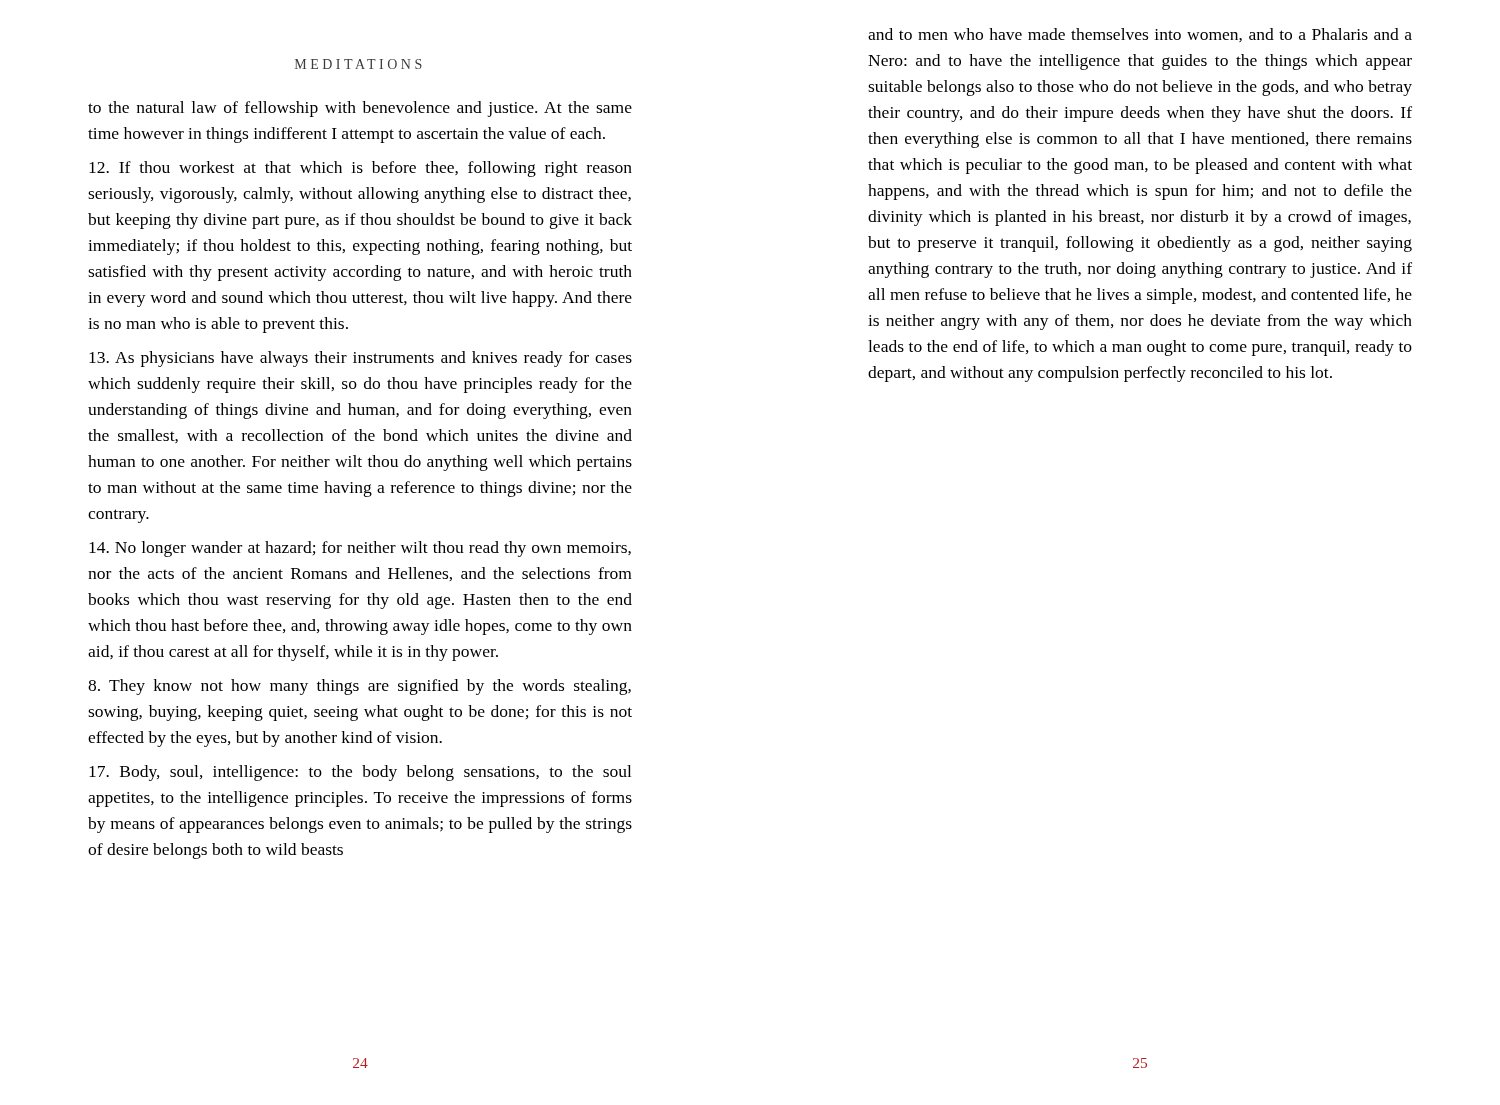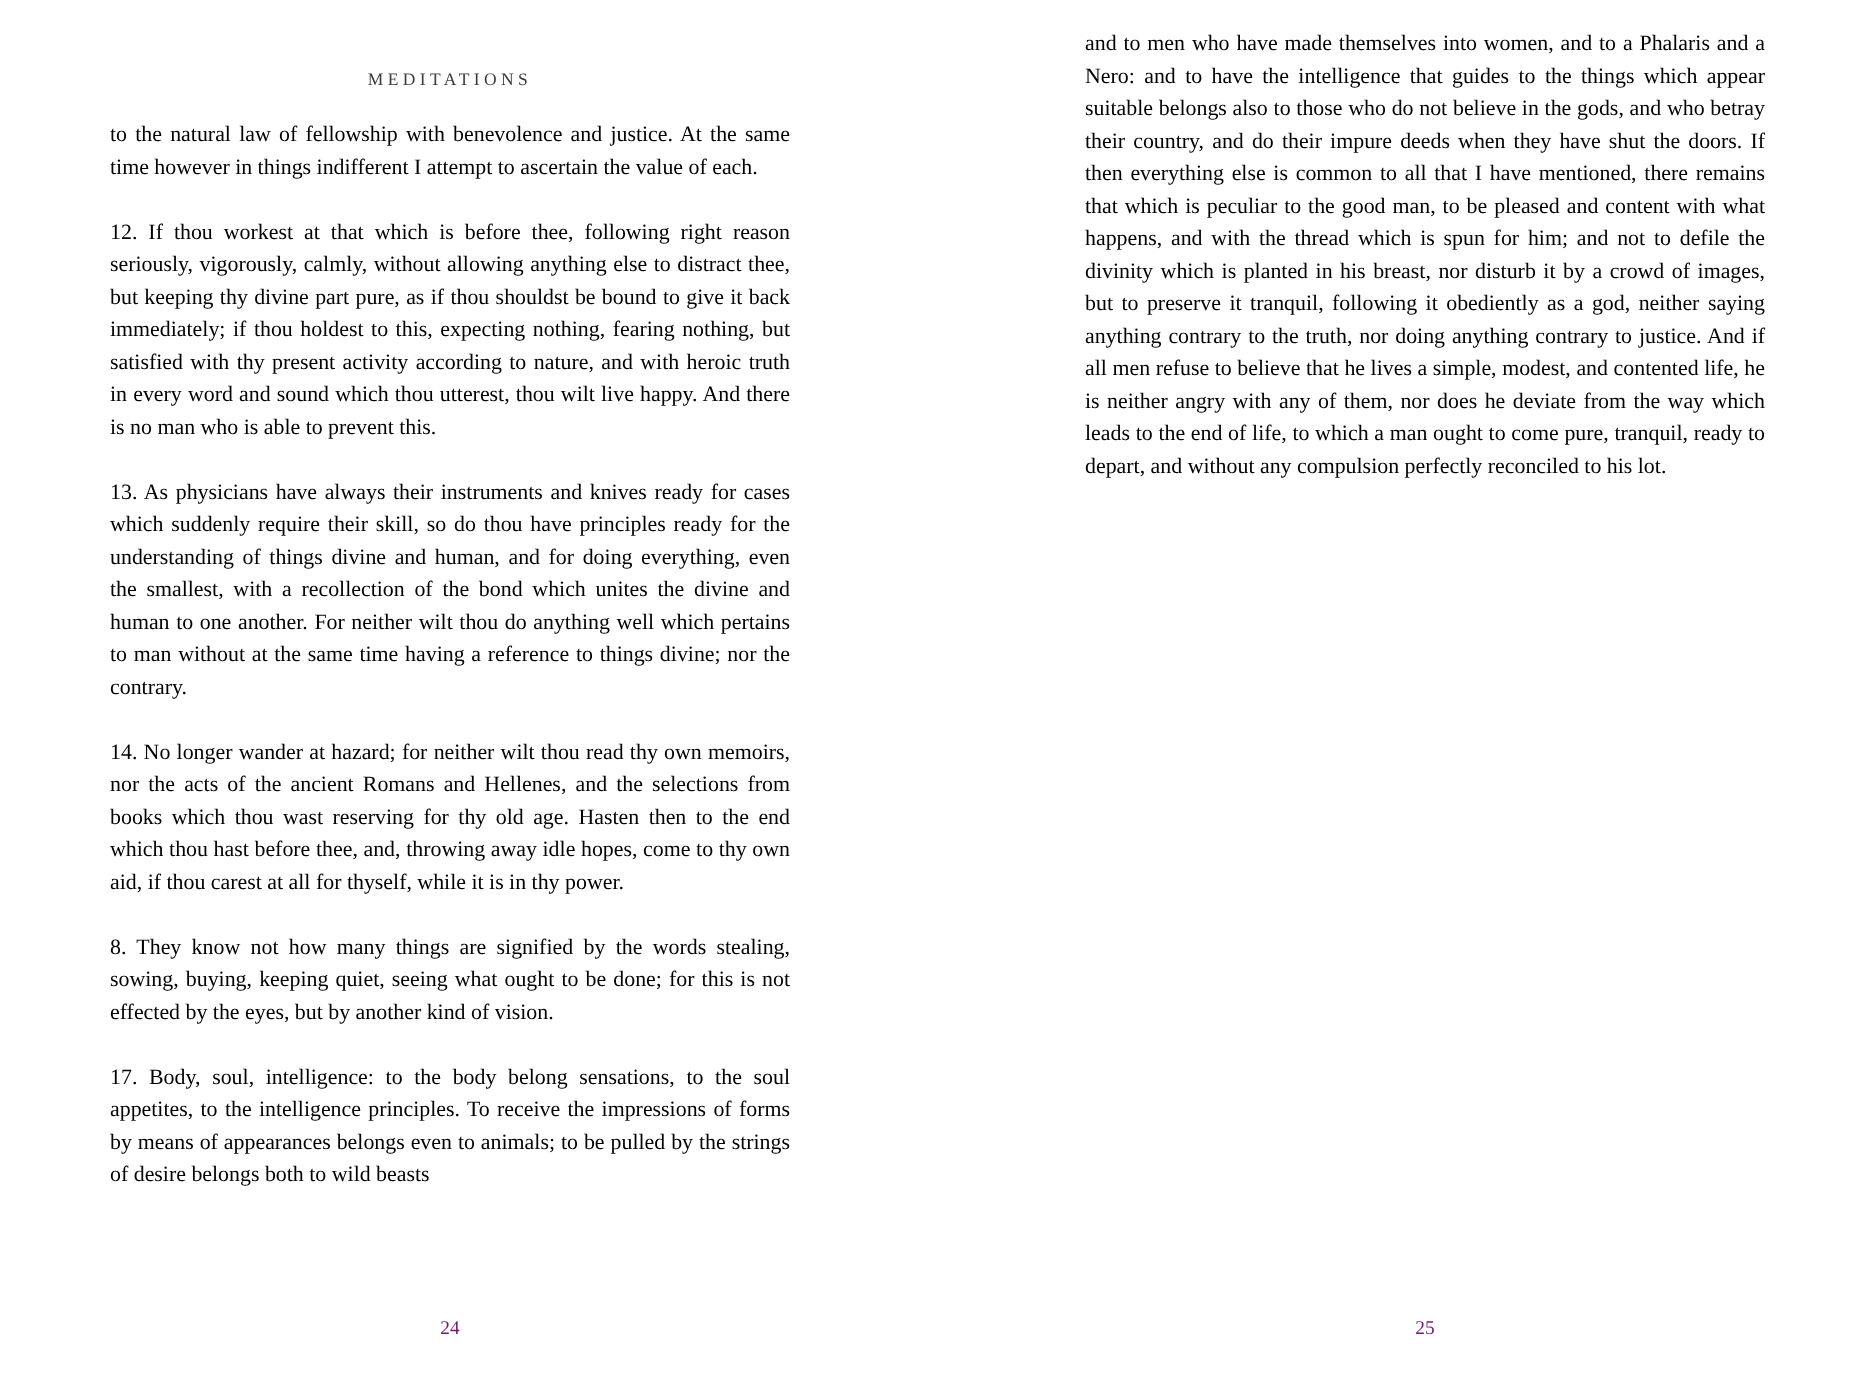--- a/index.html
+++ b/index.html
@@ -39,29 +39,29 @@
     color: #3c3c3c;
     font-weight: normal;
   }
   .body-text {
     margin-top: 21px;
     font-size: 17.5px;
     line-height: 26px;
     text-align: justify;
     color: #000000;
   }
-  .body-text p { margin-top: 26px; }
+  .body-text p { margin-top: 8px; }
   .body-text p:first-child { margin-top: 0; }
 
   .folio {
     position: absolute;
     bottom: 33px;
     text-align: center;
     font-size: 15.5px;
-    color: #701a75;
+    color: #b91c1c;
   }
   .page-left  .folio { left: 88px;  right: 118px; }
   .page-right .folio { left: 118px; right: 88px; }
 </style>
 </head>
 <body>
 
 <div class="spread">
 
   <section class="page page-left">

